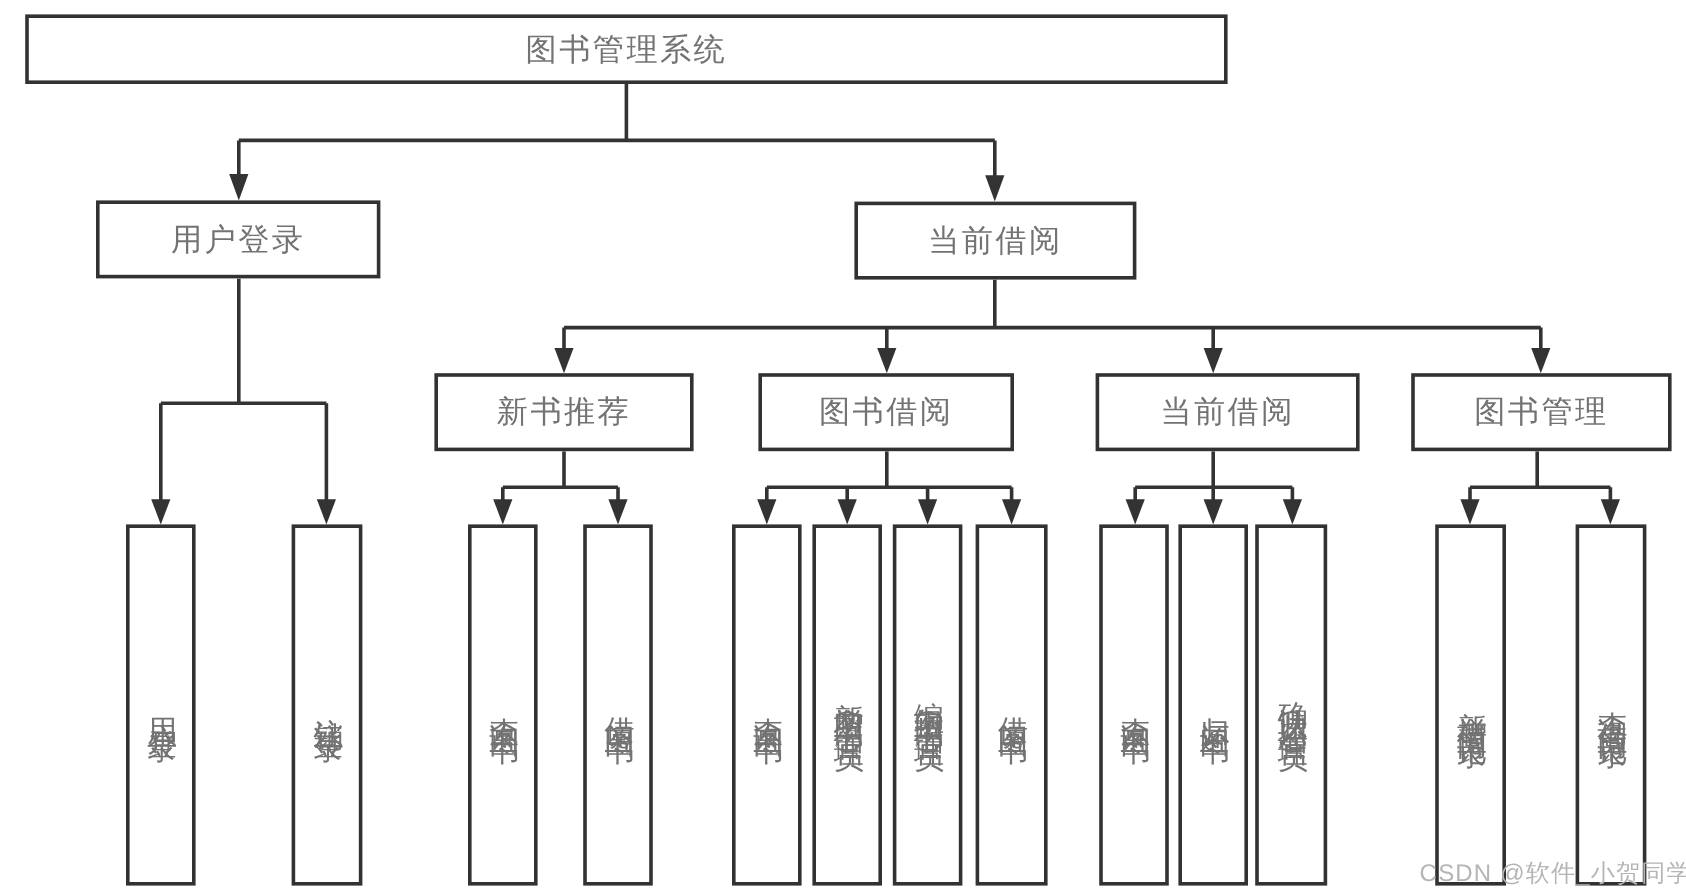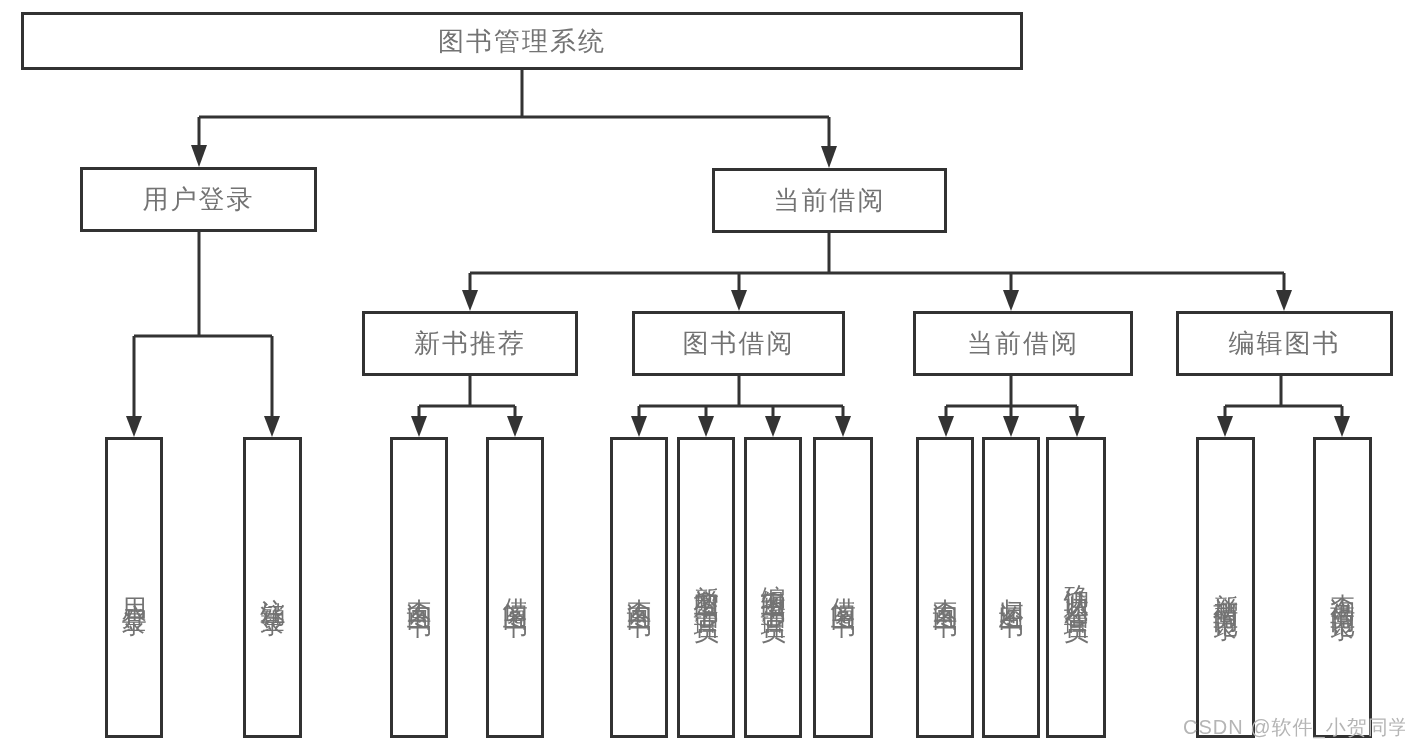--- a/index.html
+++ b/index.html
@@ -63,21 +63,21 @@
   </svg>
 
   <div class="node h" style="left:21px;top:12px;width:1002px;height:58px;">图书管理系统</div>
 
   <div class="node h" style="left:80px;top:167px;width:237px;height:65px;">用户登录</div>
   <div class="node h" style="left:712px;top:168px;width:235px;height:65px;">当前借阅</div>
 
   <div class="node h" style="left:362px;top:311px;width:216px;height:65px;">新书推荐</div>
   <div class="node h" style="left:632px;top:311px;width:213px;height:65px;">图书借阅</div>
   <div class="node h" style="left:901px;top:311px;width:220px;height:65px;margin-left:12px;">当前借阅</div>
-  <div class="node h" style="left:1176px;top:311px;width:217px;height:65px;">编辑图书</div>
+  <div class="node h" style="left:1176px;top:311px;width:217px;height:65px;">图书管理</div>
 
   <div class="node v" style="left:105px;top:437px;width:58px;height:301px;">用户登录</div>
   <div class="node v" style="left:243px;top:437px;width:59px;height:301px;">注销登录</div>
 
   <div class="node v" style="left:390px;top:437px;width:58px;height:301px;">查询图书</div>
   <div class="node v" style="left:486px;top:437px;width:58px;height:301px;">借阅图书</div>
 
   <div class="node v" style="left:610px;top:437px;width:58px;height:301px;">查询图书</div>
   <div class="node v" style="left:677px;top:437px;width:58px;height:301px;">新增图书（管理员）</div>
   <div class="node v" style="left:744px;top:437px;width:58px;height:301px;">编辑图书（管理员）</div>

